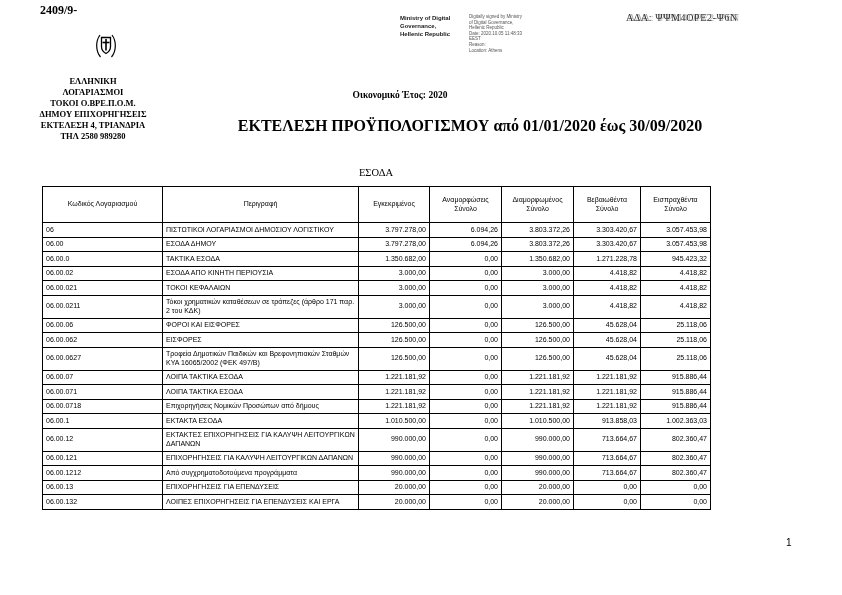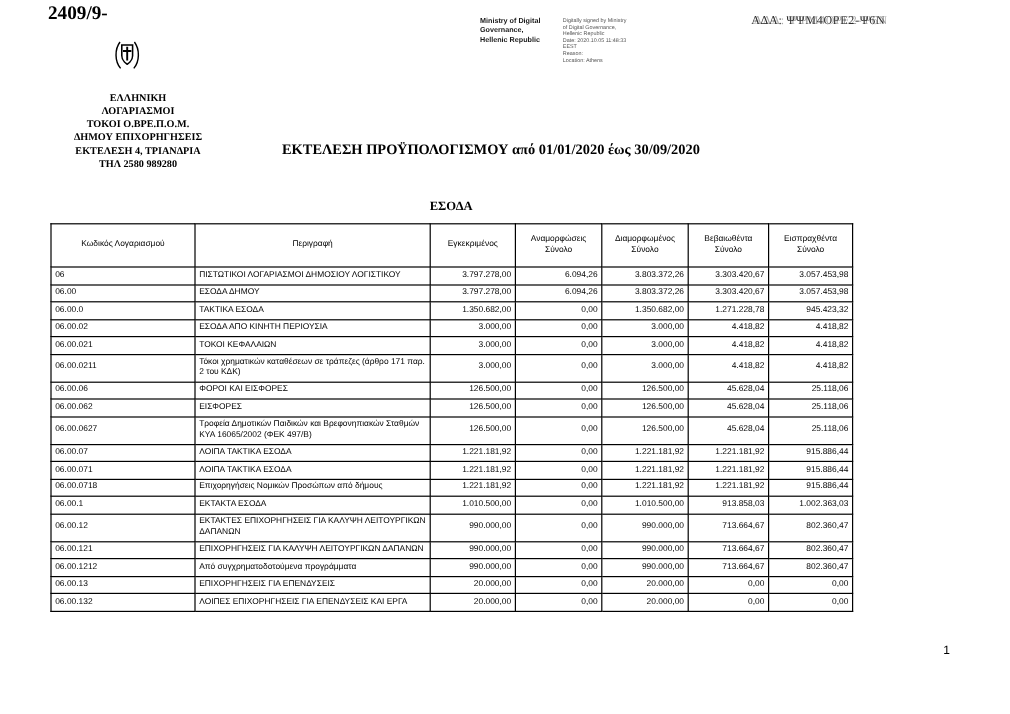--- a/index.html
+++ b/index.html
@@ -6,55 +6,55 @@
   html,body { background:#ffffff; }
   .page {
     position:relative; width:842px; height:595px; margin:0 auto;
     background:#ffffff; color:#000;
     font-family:"Liberation Sans", sans-serif; overflow:hidden;
   }
 
   
   .protocol-stamp {
     position:absolute; left:40px; top:3px;
-    font-family:"Liberation Serif", serif; font-weight:bold; font-size:16px;
+    font-family:"Liberation Serif", serif; font-weight:bold; font-size:12px;
   }
   .ada-code {
     position:absolute; left:626px; top:12px;
     font-size:10px; letter-spacing:.6px; color:#2f2f2f;
     text-shadow:2px 0 0 rgba(60,60,60,.45);
     white-space:nowrap;
     font-family:Liberation Serif, serif;
   }
 
   
   .sig-block { position:absolute; left:400px; top:14px; display:flex; gap:5px; }
   .sig-ministry { width:64px; font-size:6px; font-weight:bold; line-height:8px; color:#1a1a1a; }
   .sig-details { width:78px; font-size:4.5px; line-height:5.6px; color:#555; }
 
   
   .emblem { position:absolute; left:94px; top:33px; width:24px; height:26px; }
   .org-block {
-    position:absolute; left:35px; top:76px; width:160px;
+    position:absolute; left:13px; top:76px; width:160px;
     text-align:center; font-family:"Liberation Serif", serif;
     font-weight:bold; font-size:8.5px; line-height:11px;
   }
 
   
   .fiscal-year {
     position:absolute; left:290px; top:90px; width:220px; text-align:center;
     font-family:"Liberation Serif", serif; font-weight:bold; font-size:9.5px;
   }
   .doc-title {
-    position:absolute; left:235px; top:117px; width:470px; text-align:left;
-    font-family:"Liberation Serif", serif; font-weight:bold; font-size:12px;
+    position:absolute; left:235px; top:117px; width:470px; text-align:center;
+    font-family:"Liberation Serif", serif; font-weight:bold; font-size:16px;
   }
   .section-title {
     position:absolute; left:42px; top:167px; width:668px; text-align:center;
-    font-family:"Liberation Serif", serif; font-weight:bold; font-size:10.5px;
+    font-family:"Liberation Serif", serif; font-weight:normal; font-size:10.5px;
   }
 
   
   table.budget {
     position:absolute; left:42px; top:186px; width:668px;
     border-collapse:collapse; table-layout:fixed;
     font-size:7px; line-height:8.5px;
   }
   table.budget th, table.budget td { border:1px solid #000; vertical-align:middle; }
   table.budget th {
@@ -102,20 +102,21 @@
 
   <div class="org-block">
     <div>ΕΛΛΗΝΙΚΗ</div>
     <div>ΛΟΓΑΡΙΑΣΜΟΙ</div>
     <div>ΤΟΚΟΙ Ο.ΒΡΕ.Π.Ο.Μ.</div>
     <div>ΔΗΜΟΥ ΕΠΙΧΟΡΗΓΗΣΕΙΣ</div>
     <div>ΕΚΤΕΛΕΣΗ 4, ΤΡΙΑΝΔΡΙΑ</div>
     <div>ΤΗΛ 2580 989280</div>
   </div>
 
+  <div class="fiscal-year">Οικονομικό Έτος: 2020</div>
   <div class="doc-title">ΕΚΤΕΛΕΣΗ ΠΡΟΫΠΟΛΟΓΙΣΜΟΥ από 01/01/2020 έως 30/09/2020</div>
   <div class="section-title">ΕΣΟΔΑ</div>
 
   <table class="budget">
     <colgroup>
       <col style="width:120px">
         <col style="width:196px">
         <col style="width:71px">
       <col style="width:72px">
         <col style="width:72px">

